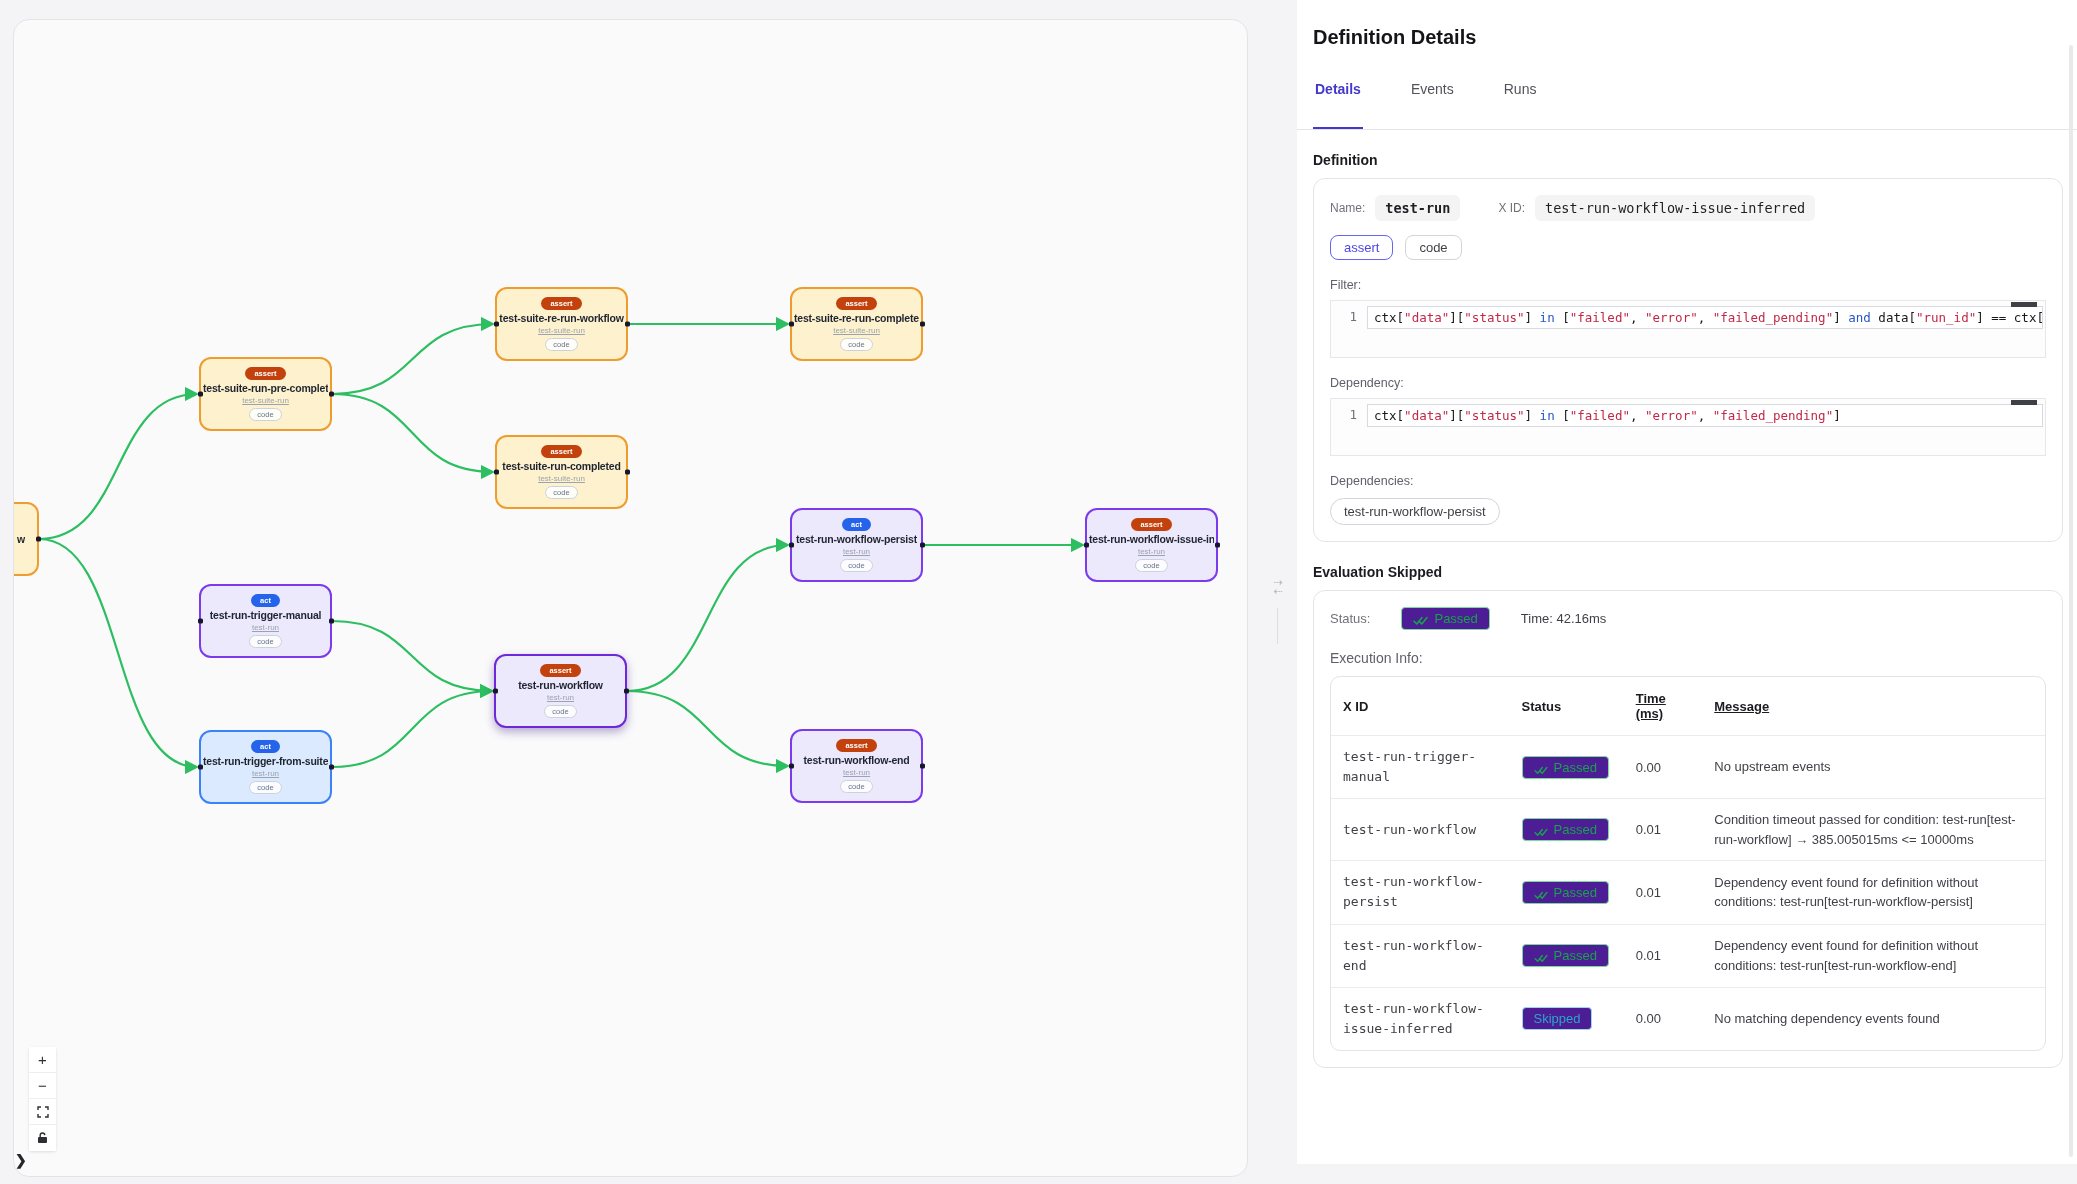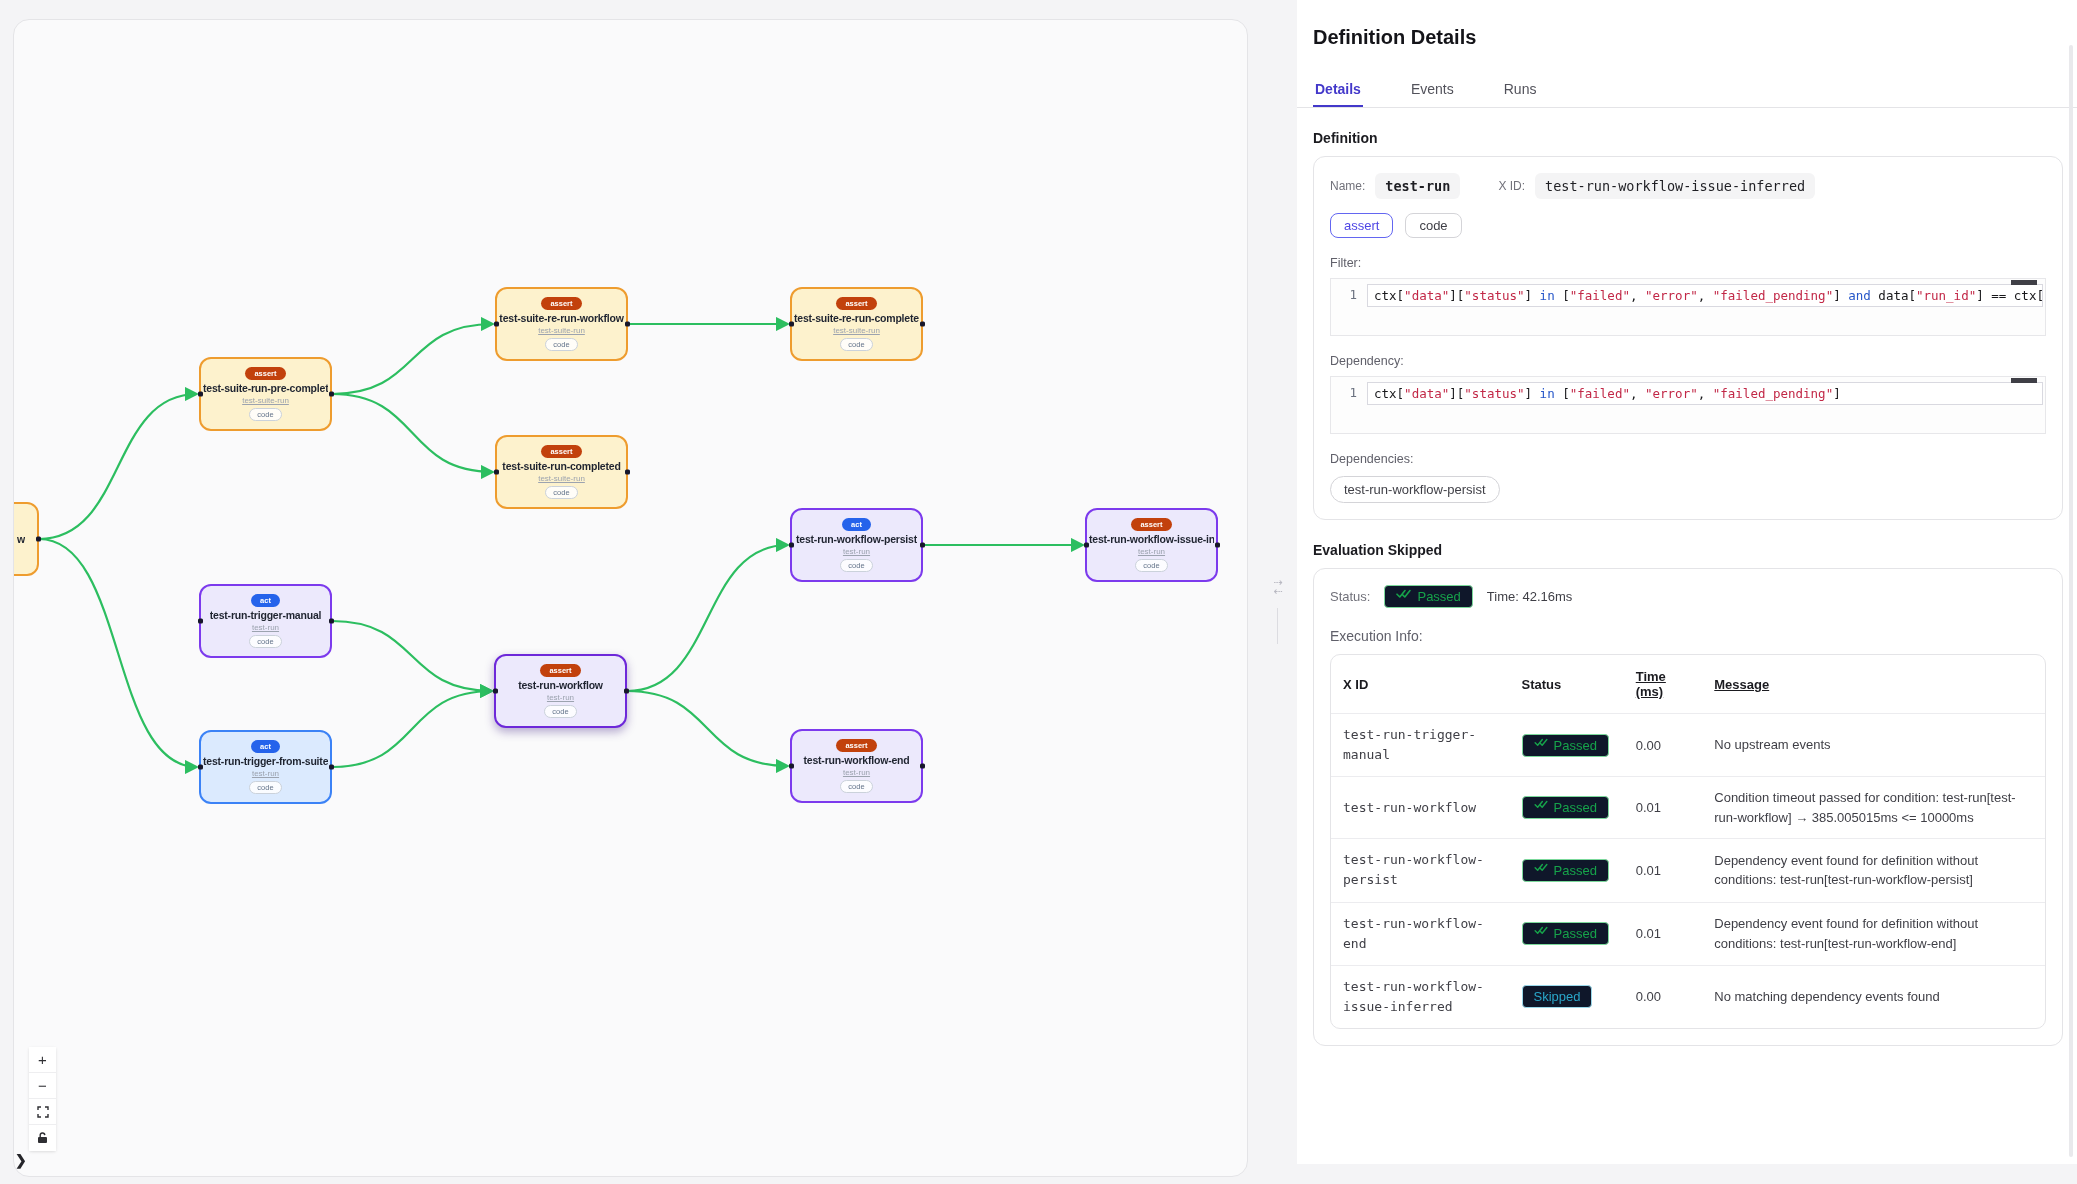--- a/index.html
+++ b/index.html
@@ -49,21 +49,21 @@
     text-align:center; color:#B9B9C2; font-size:11px; line-height:9px; cursor:col-resize; }
   .resize-line { position:absolute; left:1277px; top:608px; width:1px; height:36px; background:#DCDCE1; }
 
   
   .panel { position:absolute; left:1297px; top:0; width:780px; height:1164px; background:#fff; overflow:hidden; }
   .panel-scrollbar { position:absolute; left:2069px; top:45px; width:4px; height:1112px;
     background:#E9E9EC; border-radius:2px; z-index:6; }
 
   .panel-title { font-size:20px; font-weight:700; padding:26px 16px 20px; color:#141419; }
   .tabs { display:flex; gap:46px; padding:0 16px; border-bottom:1px solid #E4E4E7; }
-  .tab { font-size:14px; padding:12px 2px 8px; color:#52525B; cursor:pointer; border-bottom:2px solid transparent; }
+  .tab { font-size:14px; padding:12px 2px 30px; color:#52525B; cursor:pointer; border-bottom:2px solid transparent; }
   .tab.active { color:#4338CA; font-weight:600; border-bottom-color:#4338CA; }
 
   .section-heading { font-size:14px; font-weight:700; margin:22px 16px 10px; color:#1B1B20; }
   .card { margin:0 14px 0 16px; border:1px solid #E4E4E7; border-radius:12px; padding:16px; background:#fff; }
 
   .kv-row { display:flex; align-items:center; gap:10px; }
   .kv-label { font-size:12px; color:#71717A; }
   .kv-gap { width:18px; }
   .mono-val { font-family:"DejaVu Sans Mono", monospace; font-size:13.5px; background:#F4F4F5;
     padding:5px 10px; border-radius:6px; color:#1F1F24; }
@@ -80,23 +80,23 @@
   .codeline { display:flex; align-items:stretch; font-family:"DejaVu Sans Mono", monospace; font-size:12.5px; }
   .lineno { width:36px; text-align:right; padding:3px 10px 3px 0; color:#6B7280; }
   .codetext { flex:1; white-space:pre; overflow:hidden; background:#fff; border:1px solid #D9D9E0;
     padding:3px 6px; margin-right:2px; color:#18181B; }
   .tok-str { color:#C22847; }
   .tok-kw  { color:#2757C9; }
 
   .dep-chip { display:inline-block; border:1px solid #D4D4D8; border-radius:999px;
     padding:5px 13px; font-size:13px; color:#3F3F46; margin-top:2px; background:#fff; cursor:pointer; }
 
-  .status-row { display:flex; align-items:center; gap:14px; }
-  .pill { display:inline-flex; align-items:flex-start; gap:6px; font-size:13px; font-weight:500;
-    border:1.5px solid; border-radius:4px; padding:3px 11px; background:#0f172a; }
+  .status-row { display:flex; align-items:center; gap:31px; }
+  .pill { display:inline-flex; align-items:flex-end; gap:6px; font-size:13px; font-weight:500;
+    border:1.5px solid; border-radius:4px; padding:3px 11px; background:#4c1d95; }
   .pill.passed  { border-color:#7BD99B; color:#16A34A; }
   .pill.skipped { border-color:#9AD8EA; color:#2AA6C9; }
   .time-text { font-size:13px; color:#3F3F46; }
   .exec-label { font-size:14px; color:#60606A; margin:20px 0 10px; }
 
   table.exec { width:100%; border:1px solid #E4E4E7; border-radius:10px; border-spacing:0;
     border-collapse:separate; overflow:hidden; }
   table.exec th { text-align:left; font-size:13px; font-weight:600; color:#1B1B20; padding:14px 12px; }
   table.exec td { font-size:13px; color:#3F3F46; padding:11px 12px; border-top:1px solid #ECECEF; vertical-align:middle; }
   td.xid { font-family:"DejaVu Sans Mono", monospace; font-size:12.5px; color:#27272A; line-height:1.55; }

